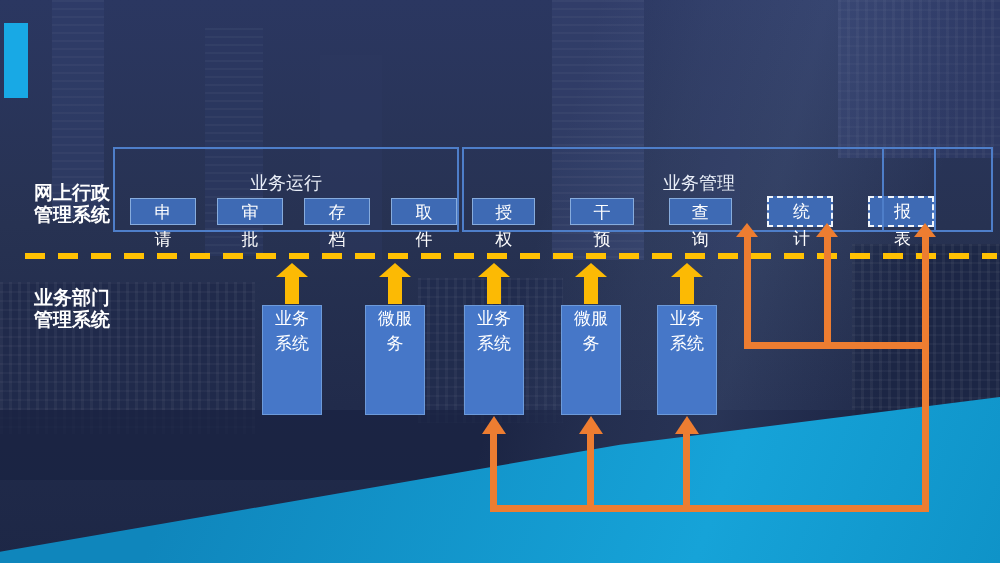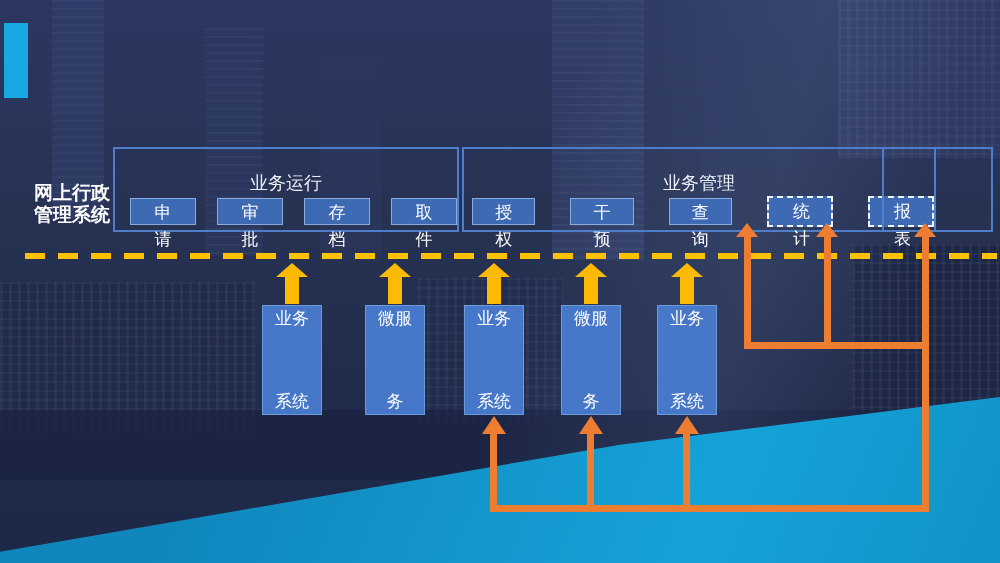--- a/index.html
+++ b/index.html
@@ -49,21 +49,21 @@
   .dash-sep{position:absolute;left:25px;top:253px;width:972px;height:6px;
             background:repeating-linear-gradient(90deg,#ffc103 0 20px,transparent 20px 33px);}
   
   .yarrow{position:absolute;top:263px;width:32px;height:41px;}
   .yarrow .head{width:0;height:0;border-left:16px solid transparent;border-right:16px solid transparent;border-bottom:14px solid #fcba04;}
   .yarrow .shaft{width:14px;height:27px;margin:0 auto;background:#fcba04;}
   .ya1{left:276px;} .ya2{left:379px;} .ya3{left:478px;} .ya4{left:575px;} .ya5{left:671px;}
   
   .sysbox{position:absolute;top:305px;width:60px;height:110px;background:#4677c8;
           border:1px solid #6d9ad9;box-sizing:border-box;color:#fff;display:flex;flex-direction:column;
-          align-items:center;justify-content:space-between;font-size:17px;line-height:25px;
+          align-items:center;justify-content:flex-start;font-size:17px;line-height:25px;
           font-family:"Liberation Serif","DejaVu Serif",serif;}
   .s1{left:262px;} .s2{left:365px;} .s3{left:464px;} .s4{left:561px;} .s5{left:657px;}
   
   .oline{position:absolute;background:#ed7d31;}
   .ohead-sm{position:absolute;width:0;height:0;border-left:11px solid transparent;border-right:11px solid transparent;border-bottom:14px solid #ed7d31;top:223px;}
   .ohead-lg{position:absolute;width:0;height:0;border-left:12px solid transparent;border-right:12px solid transparent;border-bottom:18px solid #ed7d31;top:416px;}
   .ol-stat-v{left:744px;top:237px;width:7px;height:112px;}
   .ol-rep-v{left:824px;top:237px;width:7px;height:112px;}
   .ol-ass-v{left:922px;top:237px;width:7px;height:275px;}
   .ol-branch{left:744px;top:342px;width:185px;height:7px;}
@@ -95,20 +95,24 @@
   <div class="bld b7 win-v"></div>
   <div class="bld b5 win-v"></div>
   <div class="bld ground"></div>
   <div class="streak"></div>
   <div class="teal"></div>
 
   <div class="accent"></div>
 
   <div class="lane-label lane1">
     <span>网上行政</span>
+    <span>管理系统</span>
+  </div>
+  <div class="lane-label lane2">
+    <span>业务部门</span>
     <span>管理系统</span>
   </div>
 
   <div class="group g1">
     <div class="group-name">业务运行</div>
     <div class="group-buttons">
       <div class="btn">申请</div>
       <div class="btn">审批</div>
       <div class="btn">存档</div>
       <div class="btn">取件</div>

